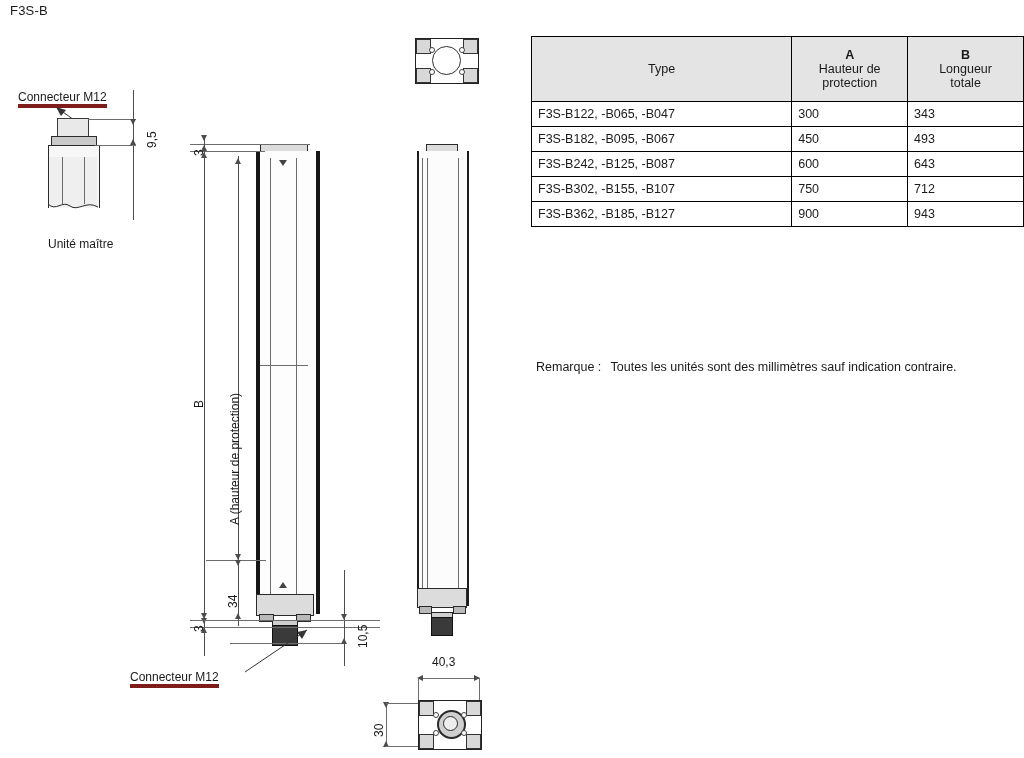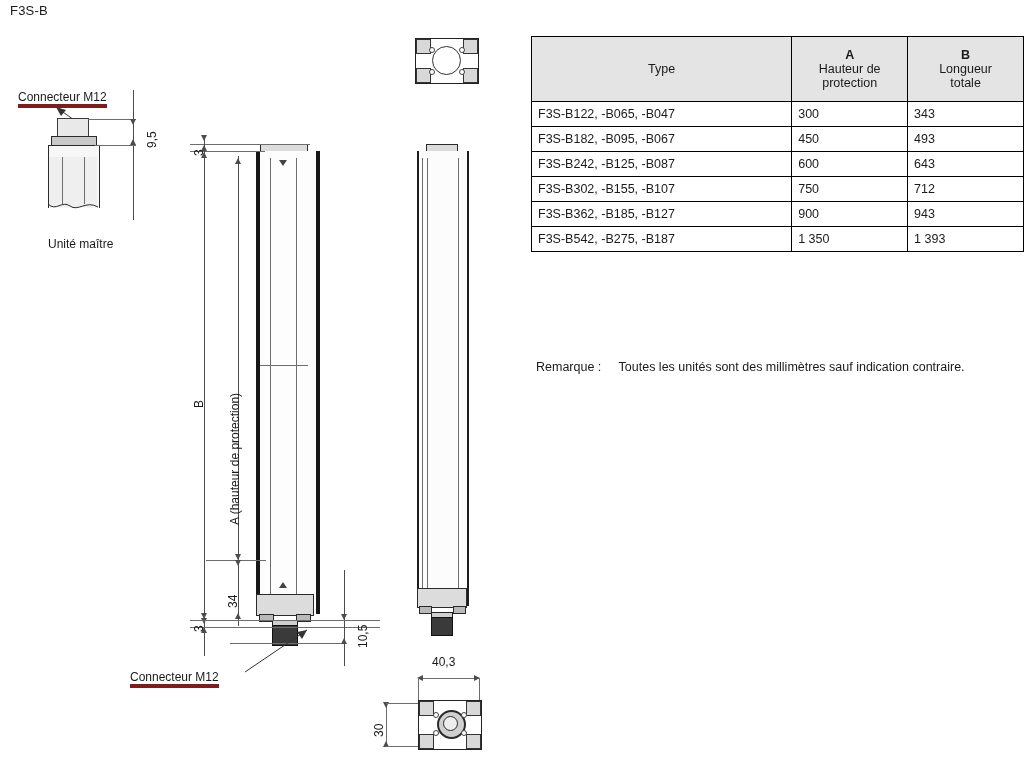--- a/index.html
+++ b/index.html
@@ -120,21 +120,21 @@
   #spec-table thead th .hdr-letter { font-weight: bold; display: block; }
   #spec-table tbody td { height: 20px; }
   .col-type { width: 252px; text-align: left; }
   .col-a    { width: 104px; text-align: left; }
   .col-b    { width: 104px; text-align: left; }
 
   #table-note {
     left: 536px; top: 360px;
     font-size: 12.5px;
   }
-  #table-note .note-label { margin-right: 14px; }
+  #table-note .note-label { margin-right: 6px; }
 
   
   .tv-box {
     border: 1px solid #222;
     background: #fff;
   }
   .tv-circle {
     border: 1px solid #333;
     border-radius: 50%;
   }
@@ -358,24 +358,19 @@
       <tr>
         <td class="col-type">F3S-B302, -B155, -B107</td>
         <td class="col-a">750</td>
         <td class="col-b">712</td>
       </tr>
       <tr>
         <td class="col-type">F3S-B362, -B185, -B127</td>
         <td class="col-a">900</td>
         <td class="col-b">943</td>
       </tr>
-      <tr>
-        <td class="col-type">F3S-B542, -B275, -B187</td>
-        <td class="col-a">1 350</td>
-        <td class="col-b">1 393</td>
-      </tr>
     </tbody>
 </table>
 
 <div class="abs" id="table-note">
   <span class="note-label">Remarque :</span>
   <span>Toutes les unités sont des millimètres sauf indication contraire.</span>
 </div>
 
 </body></html>

